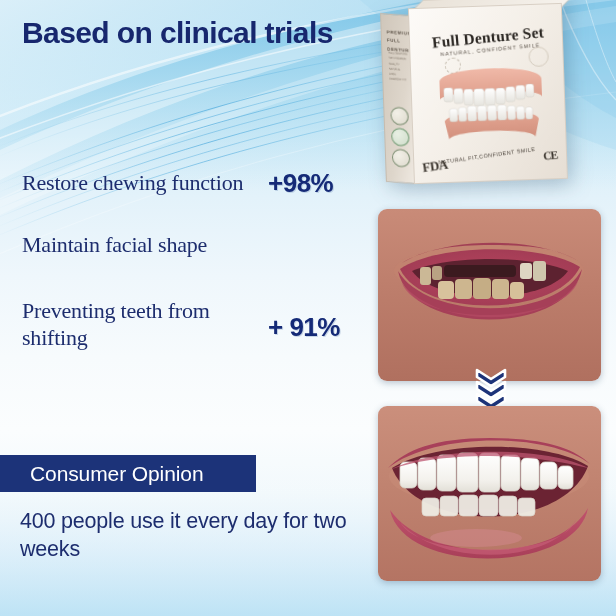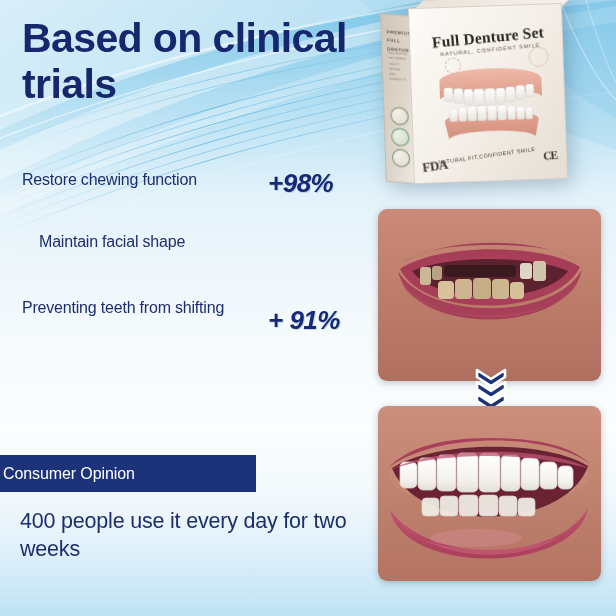--- a/index.html
+++ b/index.html
@@ -34,21 +34,21 @@
   }
   .bg-layer svg { display: block; width: 100%; height: 100%; }
 
   
   .headline {
     position: absolute;
     left: 22px;
     top: 16px;
     width: 370px;
     color: #17276e;
-    font-size: 41px;
+    font-size: 30px;
     font-weight: bold;
     line-height: 1.12;
     letter-spacing: -0.6px;
   }
 
   
   .product-box {
     position: absolute;
     left: 383px;
     top: 6px;
@@ -188,60 +188,60 @@
   .benefits {
     position: absolute;
     left: 22px;
     top: 168px;
     width: 348px;
   }
   .benefit-row {
     position: relative;
     height: 62px;
   }
-  .benefit-row:nth-child(2) { height: 66px; margin-left: 17px; }
+  .benefit-row:nth-child(2) { height: 66px; }
   .benefit-label {
     position: absolute;
     left: 0;
     top: 2px;
     width: 232px;
     color: #1d2d6e;
-    font-size: 16px;
+    font-size: 22px;
     line-height: 1.22;
     letter-spacing: -0.2px;
+    font-family: Liberation Serif, serif;
   }
   .benefit-value {
     position: absolute;
     left: 246px;
     top: 0;
     color: #152a77;
     font-size: 26px;
     font-weight: bold;
     letter-spacing: -0.5px;
     text-shadow: 1px 1px 0 rgba(120,150,190,0.35);
-    font-style: italic;
-  }
-  .benefit-row.r3 .benefit-value { top: 9px; }
+  }
+  .benefit-row.r3 .benefit-value { top: 16px; }
   .benefit-row.r2 .benefit-value { top: 6px; }
 
   
   .co-banner {
     position: absolute;
     left: 0;
     top: 455px;
     width: 256px;
     height: 37px;
     background: #1c3379;
     display: flex;
     align-items: center;
   }
   .co-banner span {
-    margin-left: 3px;
+    margin-left: 30px;
     color: #ffffff;
-    font-size: 16px;
+    font-size: 21px;
     letter-spacing: -0.1px;
   }
   .co-text {
     position: absolute;
     left: 20px;
     top: 507px;
     width: 350px;
     color: #1d2d6e;
     font-size: 21.5px;
     line-height: 1.32;

